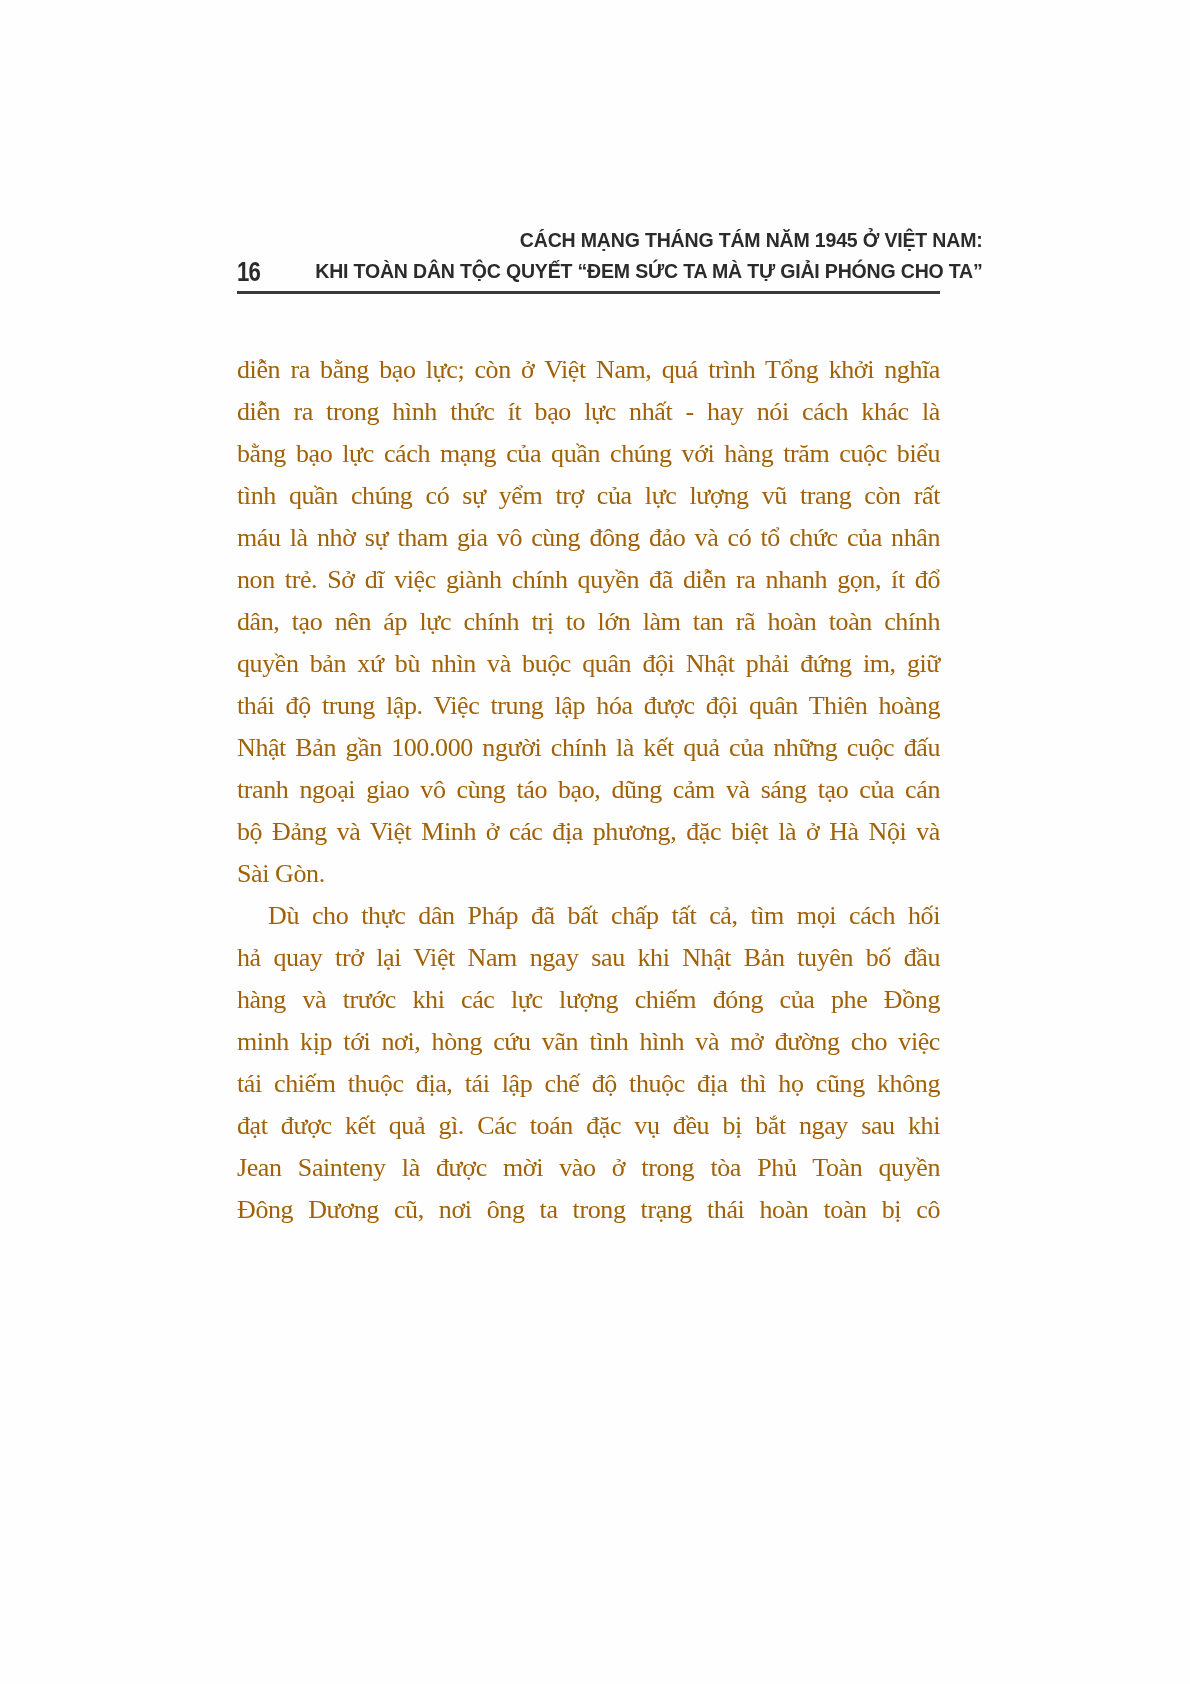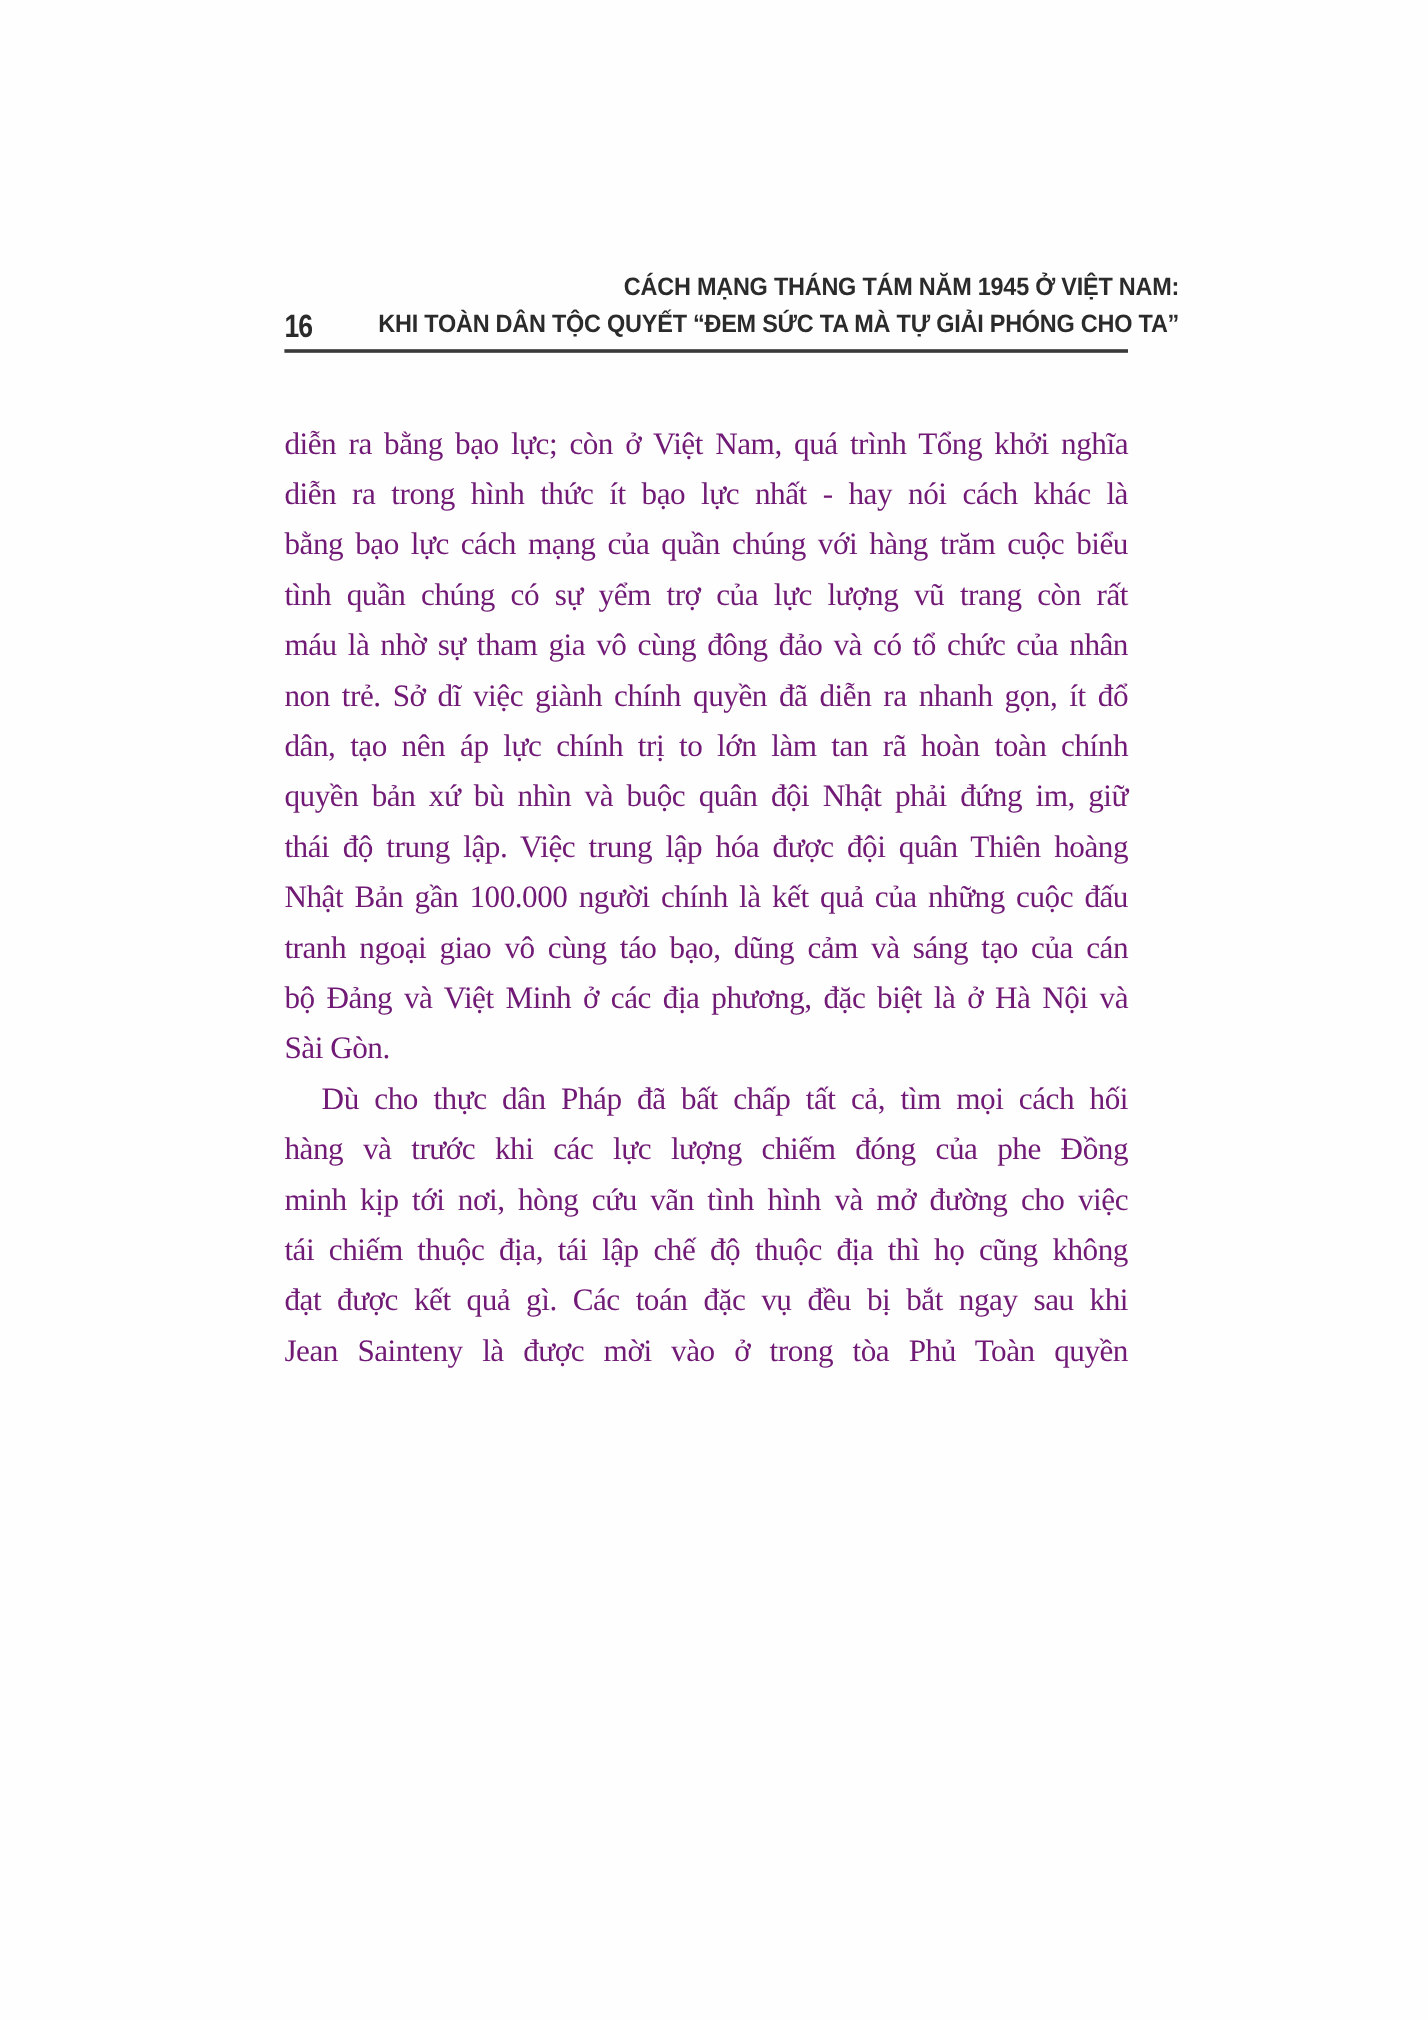--- a/index.html
+++ b/index.html
@@ -48,21 +48,21 @@
     white-space: nowrap;
   }
   .header-rule {
     height: 3px;
     background: #3a3a3a;
     margin-top: 5px;
   }
   
   .body-text {
     margin-top: 55px;
-    color: #701a75;
+    color: #a16207;
     font-size: 26px;
     letter-spacing: -0.4px;
   }
   .line {
     line-height: 42px;
     height: 42px;
     text-align: justify;
     text-align-last: justify;
     white-space: normal;
   }
@@ -102,21 +102,23 @@
       <div class="line">quyền bản xứ bù nhìn và buộc quân đội Nhật phải đứng im, giữ</div>
       <div class="line">thái độ trung lập. Việc trung lập hóa được đội quân Thiên hoàng</div>
       <div class="line">Nhật Bản gần 100.000 người chính là kết quả của những cuộc đấu</div>
       <div class="line">tranh ngoại giao vô cùng táo bạo, dũng cảm và sáng tạo của cán</div>
       <div class="line">bộ Đảng và Việt Minh ở các địa phương, đặc biệt là ở Hà Nội và</div>
       <div class="line para-end">Sài Gòn.</div>
     </div>
 
     <div class="paragraph">
       <div class="line indent">Dù cho thực dân Pháp đã bất chấp tất cả, tìm mọi cách hối</div>
+      <div class="line">hả quay trở lại Việt Nam ngay sau khi Nhật Bản tuyên bố đầu</div>
       <div class="line">hàng và trước khi các lực lượng chiếm đóng của phe Đồng</div>
       <div class="line">minh kịp tới nơi, hòng cứu vãn tình hình và mở đường cho việc</div>
       <div class="line">tái chiếm thuộc địa, tái lập chế độ thuộc địa thì họ cũng không</div>
       <div class="line">đạt được kết quả gì. Các toán đặc vụ đều bị bắt ngay sau khi</div>
       <div class="line">Jean Sainteny là được mời vào ở trong tòa Phủ Toàn quyền</div>
+      <div class="line">Đông Dương cũ, nơi ông ta trong trạng thái hoàn toàn bị cô</div>
     </div>
 
   </div>
 </div>
 
 </body></html>

